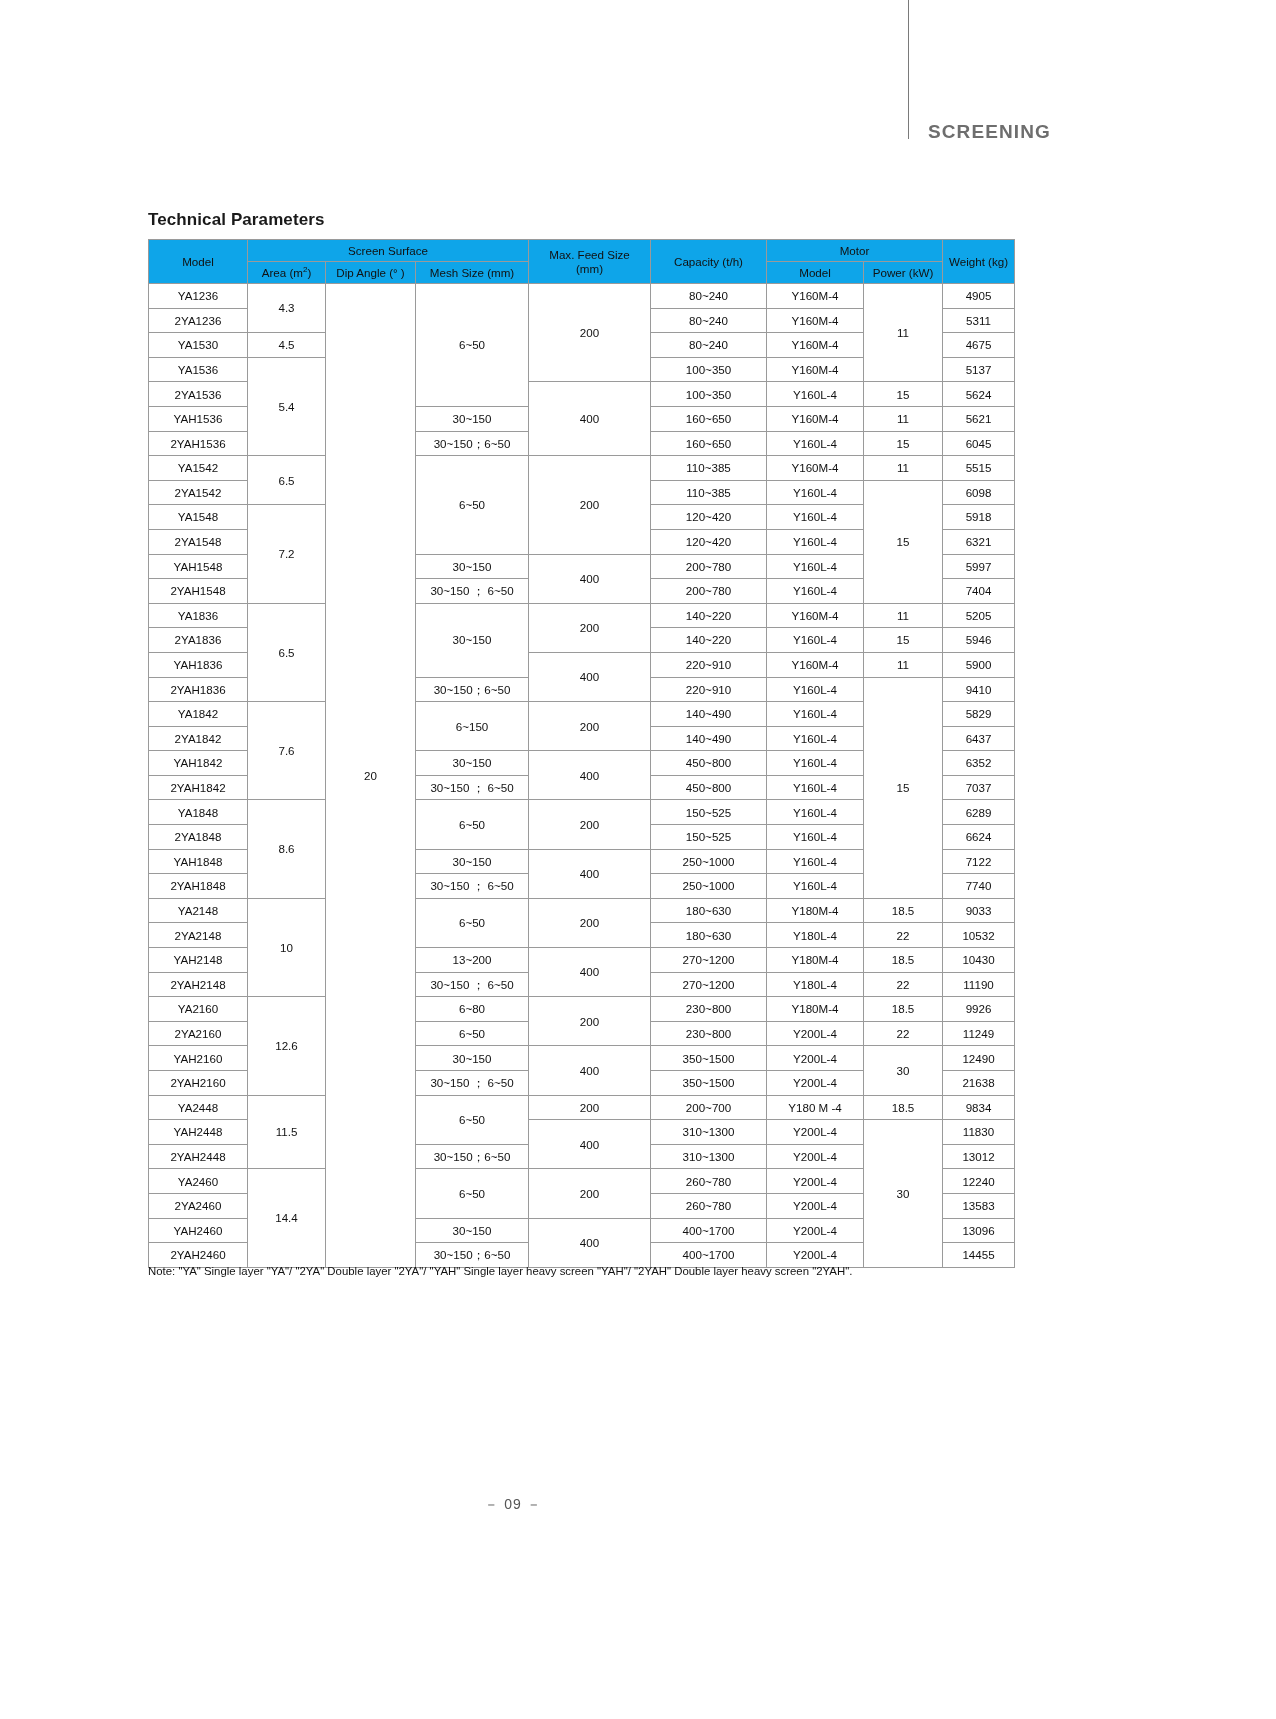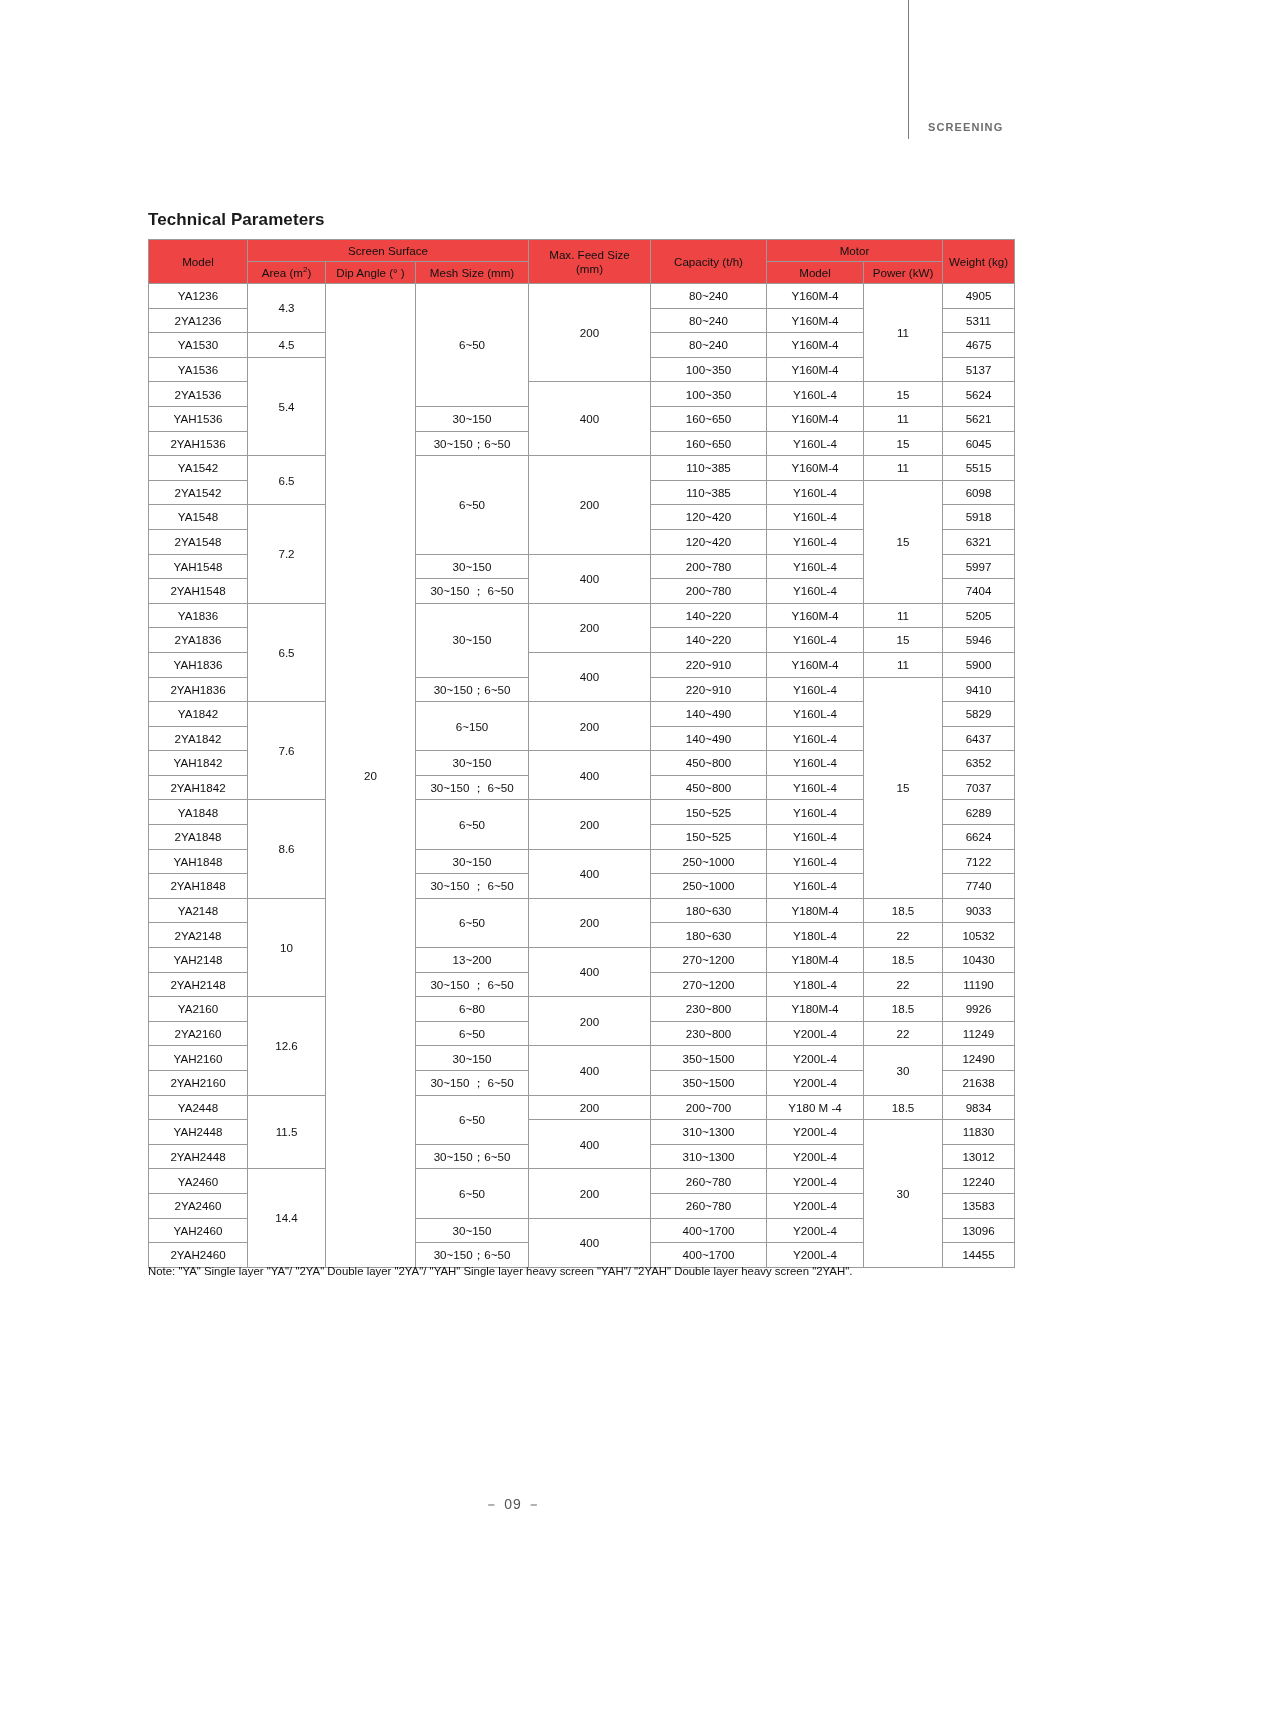--- a/index.html
+++ b/index.html
@@ -14,21 +14,21 @@
 
   
   #header-rule {
     position:absolute;
     left:908px; top:0; width:1px; height:139px;
     background:#7a7a7a;
   }
   #header-title {
     position:absolute;
     left:928px; top:121px;
-    font-size:11px;
+    font-size:19px;
     font-weight:bold;
     letter-spacing:1.1px;
     color:#6e6e6e;
   }
 
   
   #section-title {
     position:absolute;
     left:148px; top:210px;
     font-size:17px;
@@ -52,21 +52,21 @@
   }
   table.spec td, table.spec th {
     border:1px solid #9a9a9a;
     text-align:center;
     vertical-align:middle;
     padding:0;
     font-weight:normal;
     line-height:1.15;
   }
   table.spec thead th {
-    background:#ef4444;
+    background:#0ea5e9;
     font-size:11.6px;
     height:21px;
   }
   table.spec tbody td { height:23.6px; }
 
   .col-model   { width:99px; }
   .col-area    { width:78px; }
   .col-dip     { width:90px; }
   .col-mesh    { width:113px; }
   .col-feed    { width:122px; }

